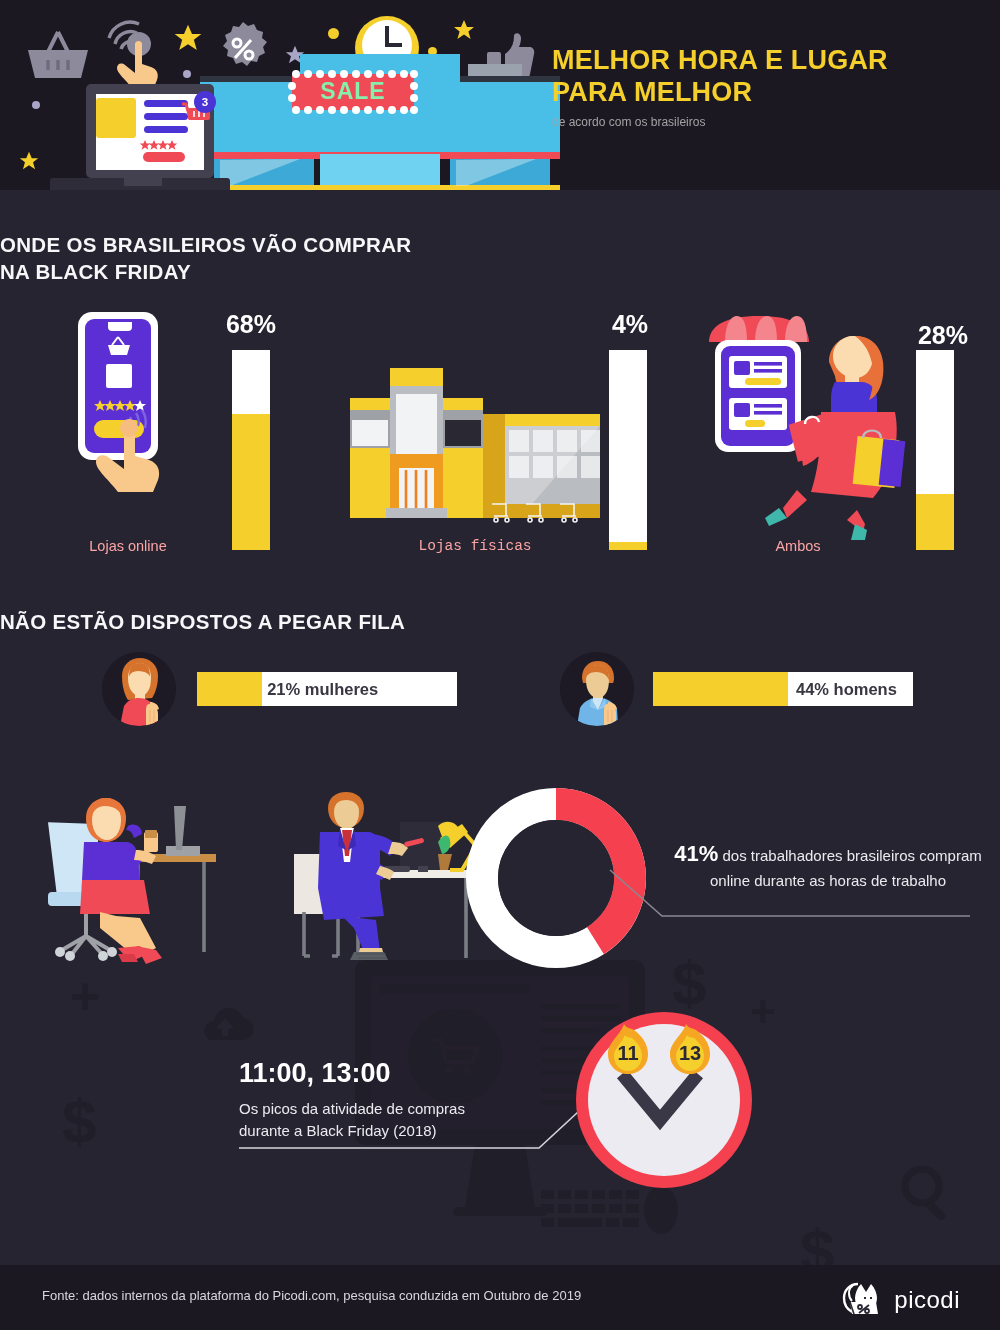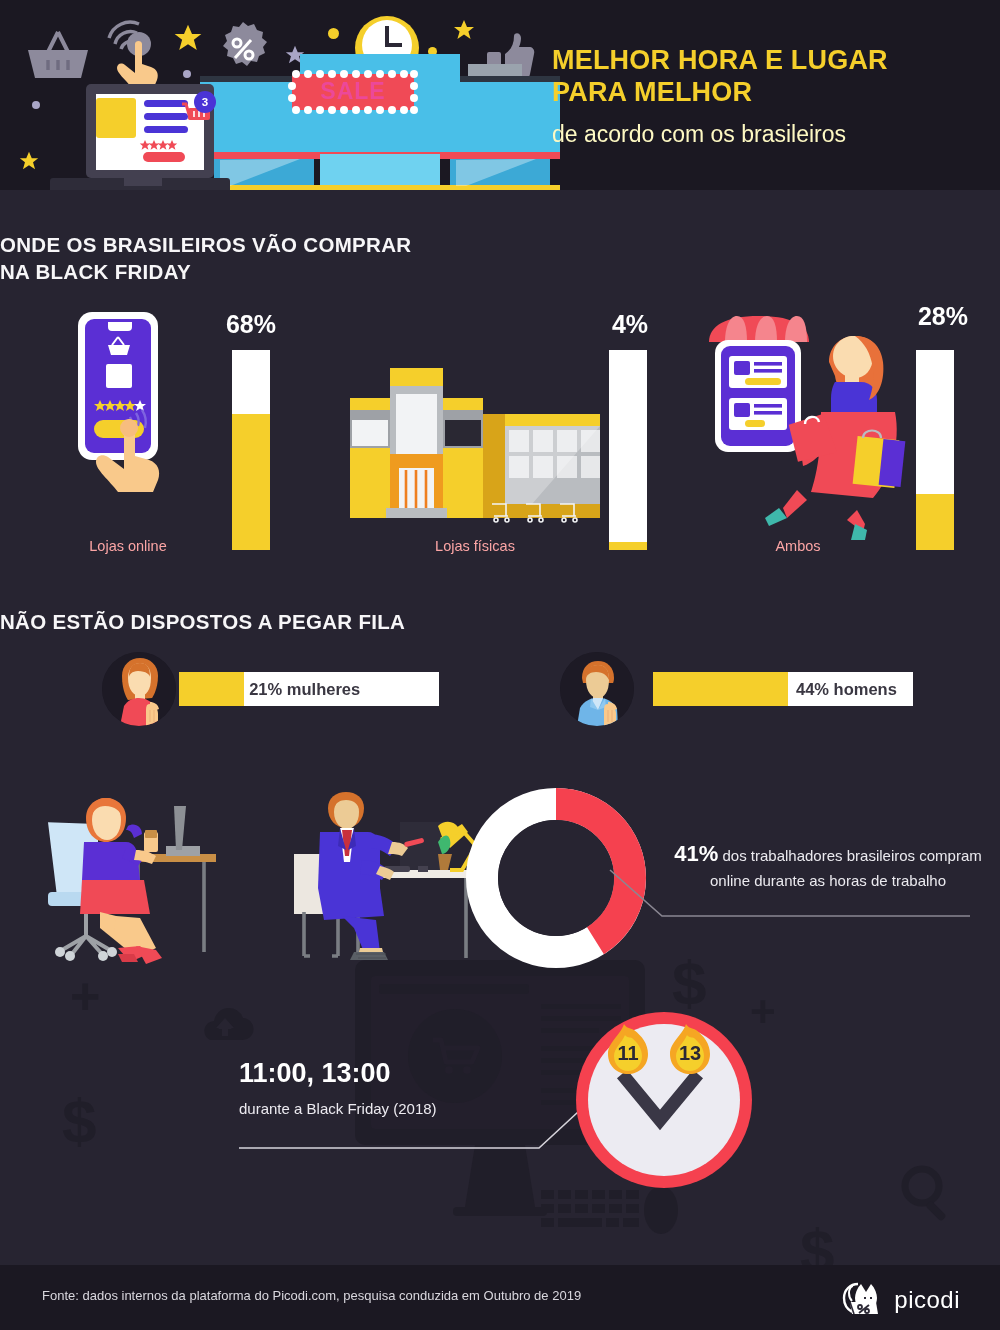--- a/index.html
+++ b/index.html
@@ -8,21 +8,21 @@
   #page{position:relative;width:1000px;height:1330px;background:#272431;overflow:hidden;}
 
   
   .bg-wm{position:absolute;left:0;top:200px;width:1000px;height:1065px;overflow:hidden;}
   .wm{position:absolute;color:#201e29;fill:#201e29;line-height:1;font-weight:bold;}
 
   
   .header{position:absolute;left:0;top:0;width:1000px;height:190px;background:#1b1822;overflow:hidden;}
   .title-wrap{position:absolute;left:552px;top:45px;width:440px;}
   .title{color:#f5cf2b;font-size:27px;font-weight:bold;line-height:1.18;letter-spacing:.2px;}
-  .subtitle{color:#fef9c3;font-size:23px;margin-top:12px;}
+  .subtitle{color:#a3a3a3;font-size:12px;margin-top:6px;}
 
   
   .sec-h{position:absolute;text-align:left;color:#f7f6f8;font-size:20.5px;font-weight:bold;line-height:1.32;letter-spacing:.3px;width:100%;left:0;}
   .bar-pct{position:absolute;color:#fff;font-size:25px;font-weight:bold;text-align:center;}
   .bar-track{position:absolute;width:38px;background:#ffffff;}
   .bar-fill{position:absolute;left:0;bottom:0;width:100%;background:#f5cf2b;}
   .cap{position:absolute;color:#fca5a5;font-size:14.5px;text-align:center;width:200px;}
 
   
   .hb{position:absolute;height:34px;background:#fff;}
@@ -213,21 +213,21 @@
           <circle cx="92" cy="40" r="4"></circle>
           <circle cx="104" cy="40" r="4"></circle>
           <circle cx="116" cy="40" r="4"></circle>
           <circle cx="126" cy="40" r="4"></circle>
       <circle cx="4" cy="16" r="4"></circle>
           <circle cx="4" cy="28" r="4"></circle>
           <circle cx="126" cy="16" r="4"></circle>
           <circle cx="126" cy="28" r="4"></circle>
         </g>
     </svg>
-    <div style="position:absolute;left:288px;top:78px;width:130px;text-align:center;color:#ec4899;font-size:23px;font-weight:bold;letter-spacing:1px;">SALE</div>
+    <div style="position:absolute;left:288px;top:78px;width:130px;text-align:center;color:#86efac;font-size:23px;font-weight:bold;letter-spacing:1px;">SALE</div>
 
     
     <svg style="position:absolute;left:50px;top:84px;" width="180" height="108" viewBox="0 0 180 108">
       <rect x="36" y="0" width="128" height="94" rx="5" fill="#434050"></rect>
       <rect x="46" y="10" width="108" height="76" fill="#fff"></rect>
       <rect x="0" y="94" width="180" height="14" rx="3" fill="#2e2c39"></rect>
       <rect x="74" y="94" width="38" height="8" fill="#434050"></rect>
     </svg>
     <svg style="position:absolute;left:96px;top:94px;" width="110" height="66" viewBox="0 0 110 66">
       <rect x="0" y="4" width="40" height="40" rx="3" fill="#f5cf2b"></rect>
@@ -330,21 +330,21 @@
         <circle cx="146" cy="152" r="2"></circle>
         <circle cx="157" cy="152" r="2"></circle>
       <path d="M176 136h14v12M178 148h14"></path>
         <circle cx="180" cy="152" r="2"></circle>
         <circle cx="191" cy="152" r="2"></circle>
       <path d="M210 136h14v12M212 148h14"></path>
         <circle cx="214" cy="152" r="2"></circle>
         <circle cx="225" cy="152" r="2"></circle>
     </g>
   </svg>
-  <div class="cap" style="left:375px;top:538px;">Lojas físicas</div>
+  <div class="cap" style="left:375px;top:538px;font-family:Liberation Mono, monospace;">Lojas físicas</div>
   <div class="bar-pct" style="left:590px;top:310px;width:80px;">4%</div>
   <div class="bar-track" style="left:609px;top:350px;height:200px;">
     <div class="bar-fill" style="height:4%;"></div>
   </div>
 
   <svg style="position:absolute;left:705px;top:312px;" width="195" height="225" viewBox="0 0 195 225">
     <path d="M4 30C4 14 20 4 54 4s50 10 50 26z" fill="#f04a56"></path>
     <g fill="#f5858d">
         <path d="M20 30c0-16 5-26 12-26s10 10 10 26z"></path>
         <path d="M50 30c0-16 5-26 12-26s10 10 10 26z"></path>
@@ -381,21 +381,21 @@
     <rect x="176" y="128" width="22" height="46" fill="#5b2fd4" transform="rotate(6 187 151)"></rect>
     <g stroke="#b9bcc0" stroke-width="2.2" fill="none">
         <path d="M158 126c0-10 18-10 18 0"></path>
       </g>
     <path d="M92 178l-14 18 4 10 20-18z" fill="#f04a56"></path>
     <path d="M74 196l-14 10 4 8 18-8z" fill="#3fb8ab"></path>
     <path d="M152 198l8 14-2 8-16-12z" fill="#f04a56"></path>
     <path d="M150 212l12 6-2 10h-14z" fill="#3fb8ab"></path>
   </svg>
   <div class="cap" style="left:698px;top:538px;">Ambos</div>
-  <div class="bar-pct" style="left:903px;top:302px;width:80px;">28%</div>
+  <div class="bar-pct" style="left:903px;top:321px;width:80px;">28%</div>
   <div class="bar-track" style="left:916px;top:350px;height:200px;">
     <div class="bar-fill" style="height:28%;"></div>
   </div>
 
   <div class="sec-h" style="top:608px;">NÃO ESTÃO DISPOSTOS A PEGAR FILA</div>
 
   <div class="avatar-ring" style="left:102px;top:652px;">
     <svg width="74" height="74" viewBox="0 0 74 74">
       <circle cx="37" cy="37" r="37" fill="#1d1a25"></circle>
       <path d="M20 24c0-11 8-18 18-18s18 7 18 18c0 14-6 22-6 22l-24 2s-6-8-6-24z" fill="#d5722c"></path>
@@ -403,21 +403,21 @@
       <path d="M38 11c8 0 10 6 10 14 0-2-4-6-12-6-6 0-9 4-9 6 0-9 3-14 11-14z" fill="#d5722c"></path>
       <path d="M33 42h10v8H33z" fill="#fadcb0"></path>
       <path d="M22 54c4-6 9-8 15-8s13 3 17 10l2 18H18z" fill="#f04a56"></path>
       <path d="M48 50c4 0 8 2 9 7l-5 2c0-4-2-6-4-6z" fill="#f9c98b"></path>
       <path d="M47 52c5 0 9 4 9 10v12h-12V58c0-4 1-6 3-6z" fill="#f9c98b"></path>
       <g stroke="#f0b77e" stroke-width="1.4">
           <path d="M48 58v12M52 58v12"></path>
         </g>
     </svg>
   </div>
-  <div class="hb" style="left:179px;top:672px;width:260px;">
+  <div class="hb" style="left:197px;top:672px;width:260px;">
     <div class="hb-fill" style="width:25%;"></div>
     <div class="hb-label" style="left:27%;">21% mulheres</div>
   </div>
 
   <div class="avatar-ring" style="left:560px;top:652px;">
     <svg width="74" height="74" viewBox="0 0 74 74">
       <circle cx="37" cy="37" r="37" fill="#1d1a25"></circle>
       <path d="M22 26c0-11 7-17 16-17s16 6 16 17c0 3-1 5-1 5H23z" fill="#d5722c"></path>
       <path d="M26 28c0-10 5-15 12-15s11 5 11 15c0 12-5 18-11 18s-12-6-12-18z" fill="#eccb95"></path>
       <path d="M38 13c9 0 11 7 11 15-2-4-5-8-13-8-6 0-9 3-10 6 0-8 3-13 12-13z" fill="#d5722c"></path>
@@ -524,20 +524,21 @@
   <div class="donut-text" style="left:668px;top:838px;">
     <b>41%</b>
     <span>dos trabalhadores brasileiros compram online durante as horas de trabalho</span>
   </div>
   <svg style="position:absolute;left:610px;top:870px;" width="360" height="60" viewBox="0 0 360 60">
     <path d="M0 0 L52 46 L360 46" fill="none" stroke="#8a8792" stroke-width="1.6"></path>
   </svg>
 
   <div class="big-time" style="left:239px;top:1058px;">11:00, 13:00</div>
   <div class="time-sub" style="left:239px;top:1098px;">
+    <div>Os picos da atividade de compras</div>
     <div>durante a Black Friday (2018)</div>
   </div>
   <svg style="position:absolute;left:239px;top:1140px;" width="360" height="52" viewBox="0 0 360 52">
     <path d="M0 8 L300 8 L352 -40" fill="none" stroke="#d6d4db" stroke-width="1.6"></path>
   </svg>
 
   <svg style="position:absolute;left:572px;top:1008px;" width="184" height="184" viewBox="0 0 184 184">
     <circle cx="92" cy="92" r="88" fill="#f5414f"></circle>
     <circle cx="92" cy="92" r="76" fill="#ecebf2"></circle>
     <path d="M50 66 L88 112 L126 66" fill="none" stroke="#3a3746" stroke-width="13" stroke-linejoin="miter" stroke-linecap="butt"></path>

